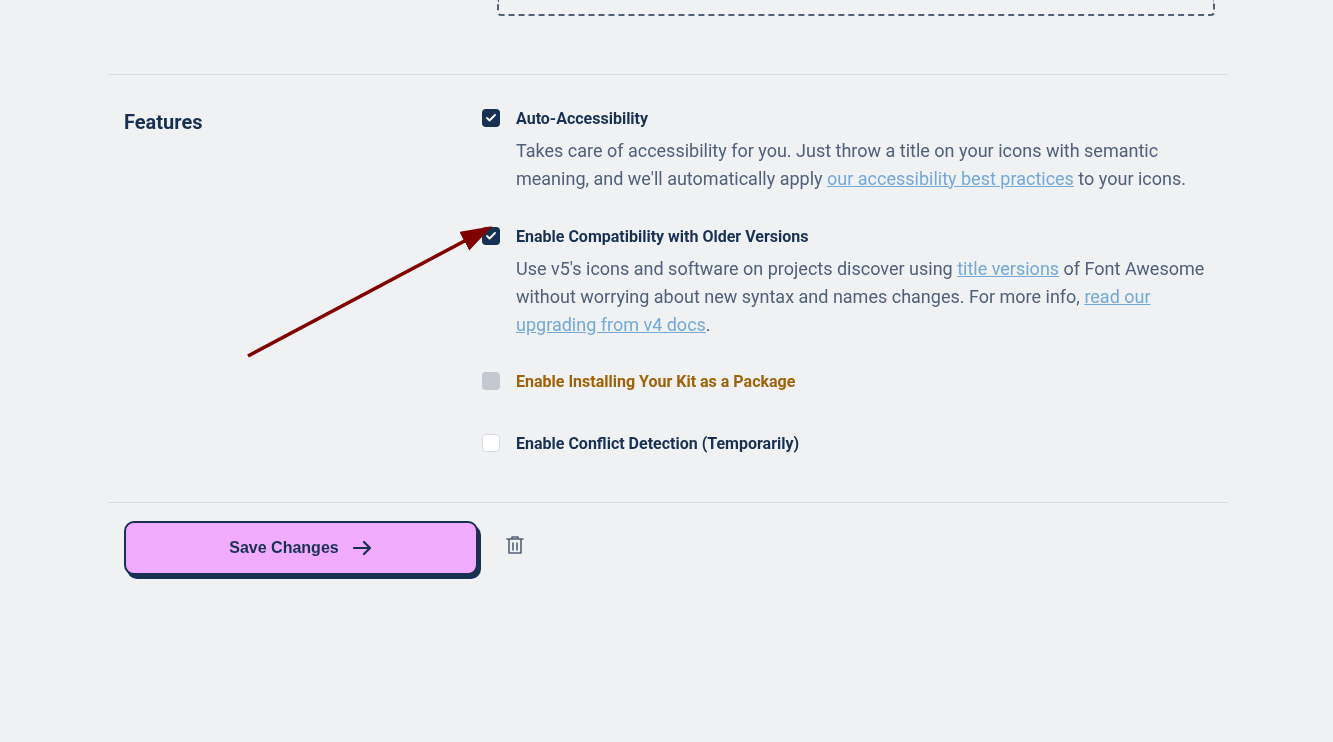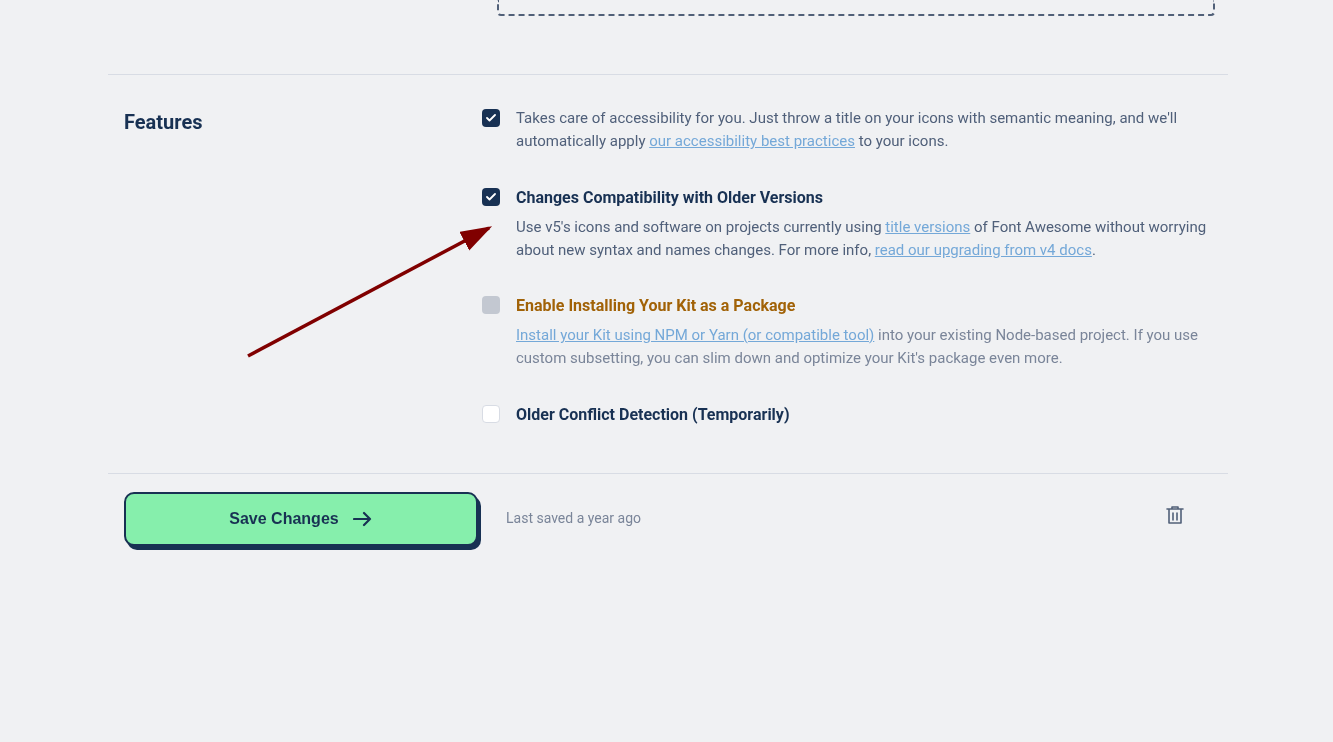--- a/index.html
+++ b/index.html
@@ -88,37 +88,37 @@
   }
   .feature-body { flex: 1; }
   .feature-title {
     font-weight: 700;
     color: #183153;
     margin-bottom: 6px;
   }
   .feature.disabled .feature-title { color: #a16207; }
   .feature-desc {
     color: #50607a;
-    font-size: 15px;
+    font-size: 18px;
     line-height: 1.55;
   }
   .feature.disabled .feature-desc { color: #7a8599; }
   .link {
     color: #74a8d8;
     text-decoration: underline;
     cursor: pointer;
   }
   .footer {
     display: flex;
     align-items: center;
     padding: 18px 16px 28px 16px;
     gap: 28px;
   }
   .save-btn {
-    background: #86efac;
+    background: #f0abfc;
     border: 2px solid #183153;
     border-radius: 10px;
     box-shadow: 3px 4px 0 0 #183153;
     padding: 16px 32px;
     font-size: 16px;
     font-weight: 700;
     color: #183153;
     display: inline-flex;
     align-items: center;
     gap: 14px;
@@ -167,70 +167,67 @@
       </div>
       <div class="section-right">
 
         <div class="feature">
           <div class="checkbox checked">
             <svg width="10" height="8" viewBox="0 0 10 8">
                 <path d="M1 4 L3.5 6.5 L9 1" stroke="#fff" stroke-width="1.8" fill="none" stroke-linecap="round" stroke-linejoin="round"></path>
               </svg>
           </div>
           <div class="feature-body">
+            <div class="feature-title">Auto-Accessibility</div>
             <div class="feature-desc">
               <span>Takes care of accessibility for you. Just throw a title on your icons with semantic meaning, and we'll automatically apply </span><span class="link">our accessibility best practices</span><span> to your icons.</span>
             </div>
           </div>
         </div>
 
         <div class="feature">
           <div class="checkbox checked">
             <svg width="10" height="8" viewBox="0 0 10 8">
                 <path d="M1 4 L3.5 6.5 L9 1" stroke="#fff" stroke-width="1.8" fill="none" stroke-linecap="round" stroke-linejoin="round"></path>
               </svg>
           </div>
           <div class="feature-body">
-            <div class="feature-title">Changes Compatibility with Older Versions</div>
+            <div class="feature-title">Enable Compatibility with Older Versions</div>
             <div class="feature-desc">
-              <span>Use v5's icons and software on projects currently using </span><span class="link">title versions</span><span> of Font Awesome without worrying about new syntax and names changes. For more info, </span><span class="link">read our upgrading from v4 docs</span><span>.</span>
+              <span>Use v5's icons and software on projects discover using </span><span class="link">title versions</span><span> of Font Awesome without worrying about new syntax and names changes. For more info, </span><span class="link">read our upgrading from v4 docs</span><span>.</span>
             </div>
           </div>
         </div>
 
         <div class="feature disabled">
           <div class="checkbox disabled"></div>
           <div class="feature-body">
             <div class="feature-title">Enable Installing Your Kit as a Package</div>
-            <div class="feature-desc">
-              <span class="link">Install your Kit using NPM or Yarn (or compatible tool)</span><span> into your existing Node-based project. If you use custom subsetting, you can slim down and optimize your Kit's package even more.</span>
-            </div>
           </div>
         </div>
 
         <div class="feature">
           <div class="checkbox unchecked"></div>
           <div class="feature-body">
-            <div class="feature-title">Older Conflict Detection (Temporarily)</div>
+            <div class="feature-title">Enable Conflict Detection (Temporarily)</div>
           </div>
         </div>
 
       </div>
     </div>
 
     <hr class="sep">
 
     <div class="footer">
       <button class="save-btn">
         <span>Save Changes</span>
         <svg width="20" height="16" viewBox="0 0 20 16">
           <path d="M1 8 H17 M11 2 L17 8 L11 14" stroke="#183153" stroke-width="2.2" fill="none" stroke-linecap="round" stroke-linejoin="round"></path>
         </svg>
       </button>
-      <div class="last-saved">Last saved a year ago</div>
       <div class="trash">
         <svg width="18" height="20" viewBox="0 0 18 20">
           <path d="M1 4 H17 M6 4 V2 H12 V4 M3 4 V18 H15 V4 M7 8 V15 M11 8 V15" stroke="#516078" stroke-width="1.6" fill="none" stroke-linecap="round" stroke-linejoin="round"></path>
         </svg>
       </div>
     </div>
 
   </div>
 </div>
 

